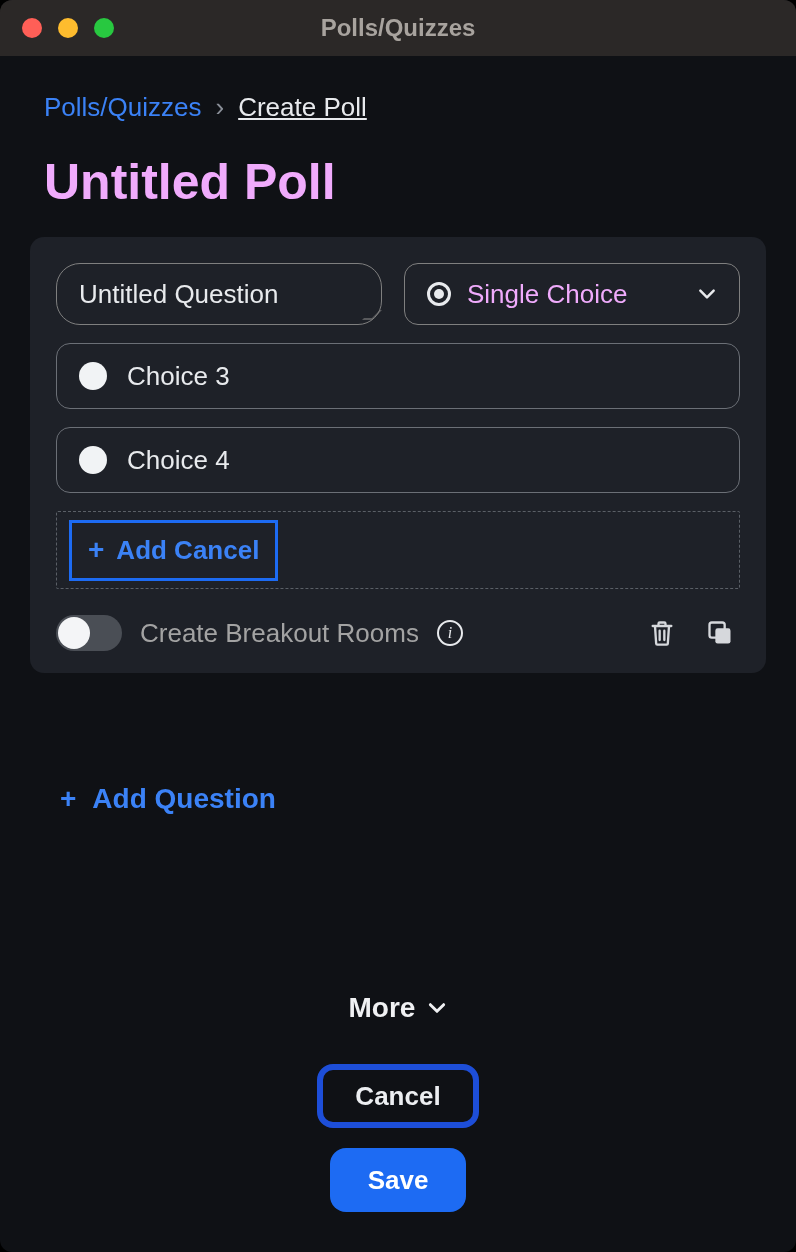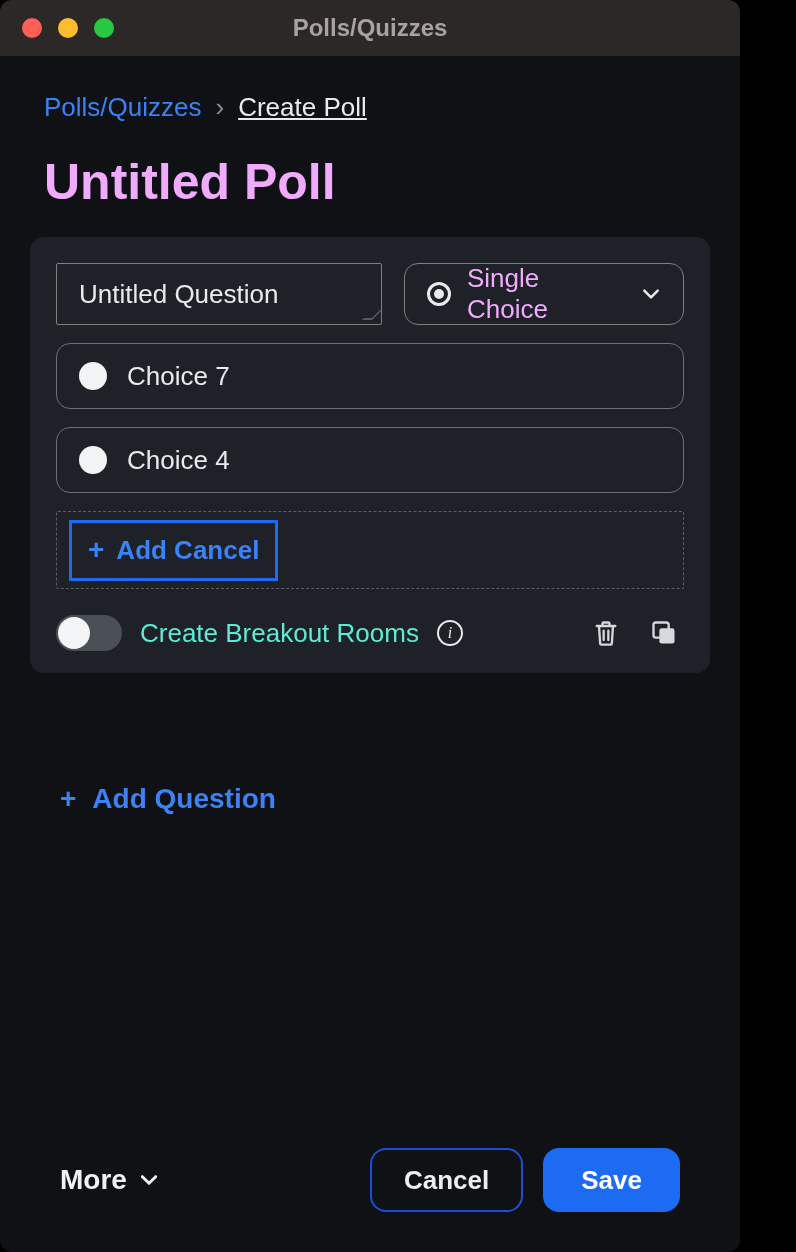--- a/index.html
+++ b/index.html
@@ -4,21 +4,21 @@
   <style>
     * { box-sizing: border-box; margin: 0; padding: 0; }
     body {
       font-family: -apple-system, BlinkMacSystemFont, "Segoe UI", Helvetica, Arial, sans-serif;
       background: #000;
       width: 796px;
       height: 1252px;
       overflow: hidden;
     }
     .window {
-      width: 740px;
+      width: 796px;
       height: 1252px;
       background: #0f1115;
       border-radius: 12px;
       overflow: hidden;
       display: flex;
       flex-direction: column;
     }
     .titlebar {
       height: 56px;
       background: #2b2827;
@@ -75,21 +75,21 @@
       padding: 26px 26px 20px 26px;
       display: flex;
       flex-direction: column;
       gap: 18px;
     }
     .row-top { display: flex; gap: 22px; }
     .q-input {
       width: 326px;
       height: 62px;
       border: 1px solid #7f7f7f;
-      border-radius: 2px;
+      border-radius: 24px;
       background: transparent;
       color: #e8eaed;
       font-size: 26px;
       padding: 0 22px;
       position: relative;
       resize: horizontal;
     }
     .q-input::after {
       content: "";
     }
@@ -180,21 +180,21 @@
       flex-shrink: 0;
     }
     .toggle-knob {
       position: absolute;
       left: 2px; top: 2px;
       width: 32px; height: 32px;
       background: #f4f5f7;
       border-radius: 50%;
     }
     .breakout-label {
-      color: #5eead4;
+      color: #a3a3a3;
       font-size: 26px;
     }
     .info-ico {
       width: 26px; height: 26px;
       border: 2px solid #e8eaed;
       border-radius: 50%;
       display: flex; align-items: center; justify-content: center;
       color: #e8eaed;
       font-size: 16px;
       font-style: italic;
@@ -222,33 +222,34 @@
       padding: 110px 0 0 30px;
       cursor: pointer;
       width: fit-content;
     }
     .footer {
       display: flex;
       align-items: center;
       padding: 0 30px 40px 30px;
       gap: 20px;
       margin-top: auto;
+      flex-direction: column;
     }
     .more-btn {
       display: flex; align-items: center; gap: 12px;
       color: #f0f1f3;
       font-size: 28px;
       font-weight: 700;
       cursor: pointer;
     }
     .footer-spacer { flex: 1; }
     .btn-secondary {
       height: 64px;
       padding: 0 32px;
-      border: 2px solid #1d4ed8;
+      border: 6px solid #1d4ed8;
       background: transparent;
       color: #eceef1;
       font-size: 26px;
       font-weight: 700;
       border-radius: 16px;
       cursor: pointer;
     }
     .btn-primary {
       height: 64px;
       padding: 0 38px;
@@ -296,21 +297,21 @@
             </span>
           <span class="type-label">Single Choice</span>
           <svg class="chevron-down-svg" viewBox="0 0 24 24">
               <path d="M4 8 L12 16 L20 8" stroke="#e8eaed" stroke-width="3" fill="none" stroke-linecap="round" stroke-linejoin="round"></path>
             </svg>
         </div>
       </div>
 
       <div class="choice-row">
         <span class="choice-dot"></span>
-        <span>Choice 7</span>
+        <span>Choice 3</span>
       </div>
 
       <div class="choice-row">
         <span class="choice-dot"></span>
         <span>Choice 4</span>
       </div>
 
       <div class="dashed-row">
         <button class="add-choice-btn">
           <span class="plus-ico">+</span>

